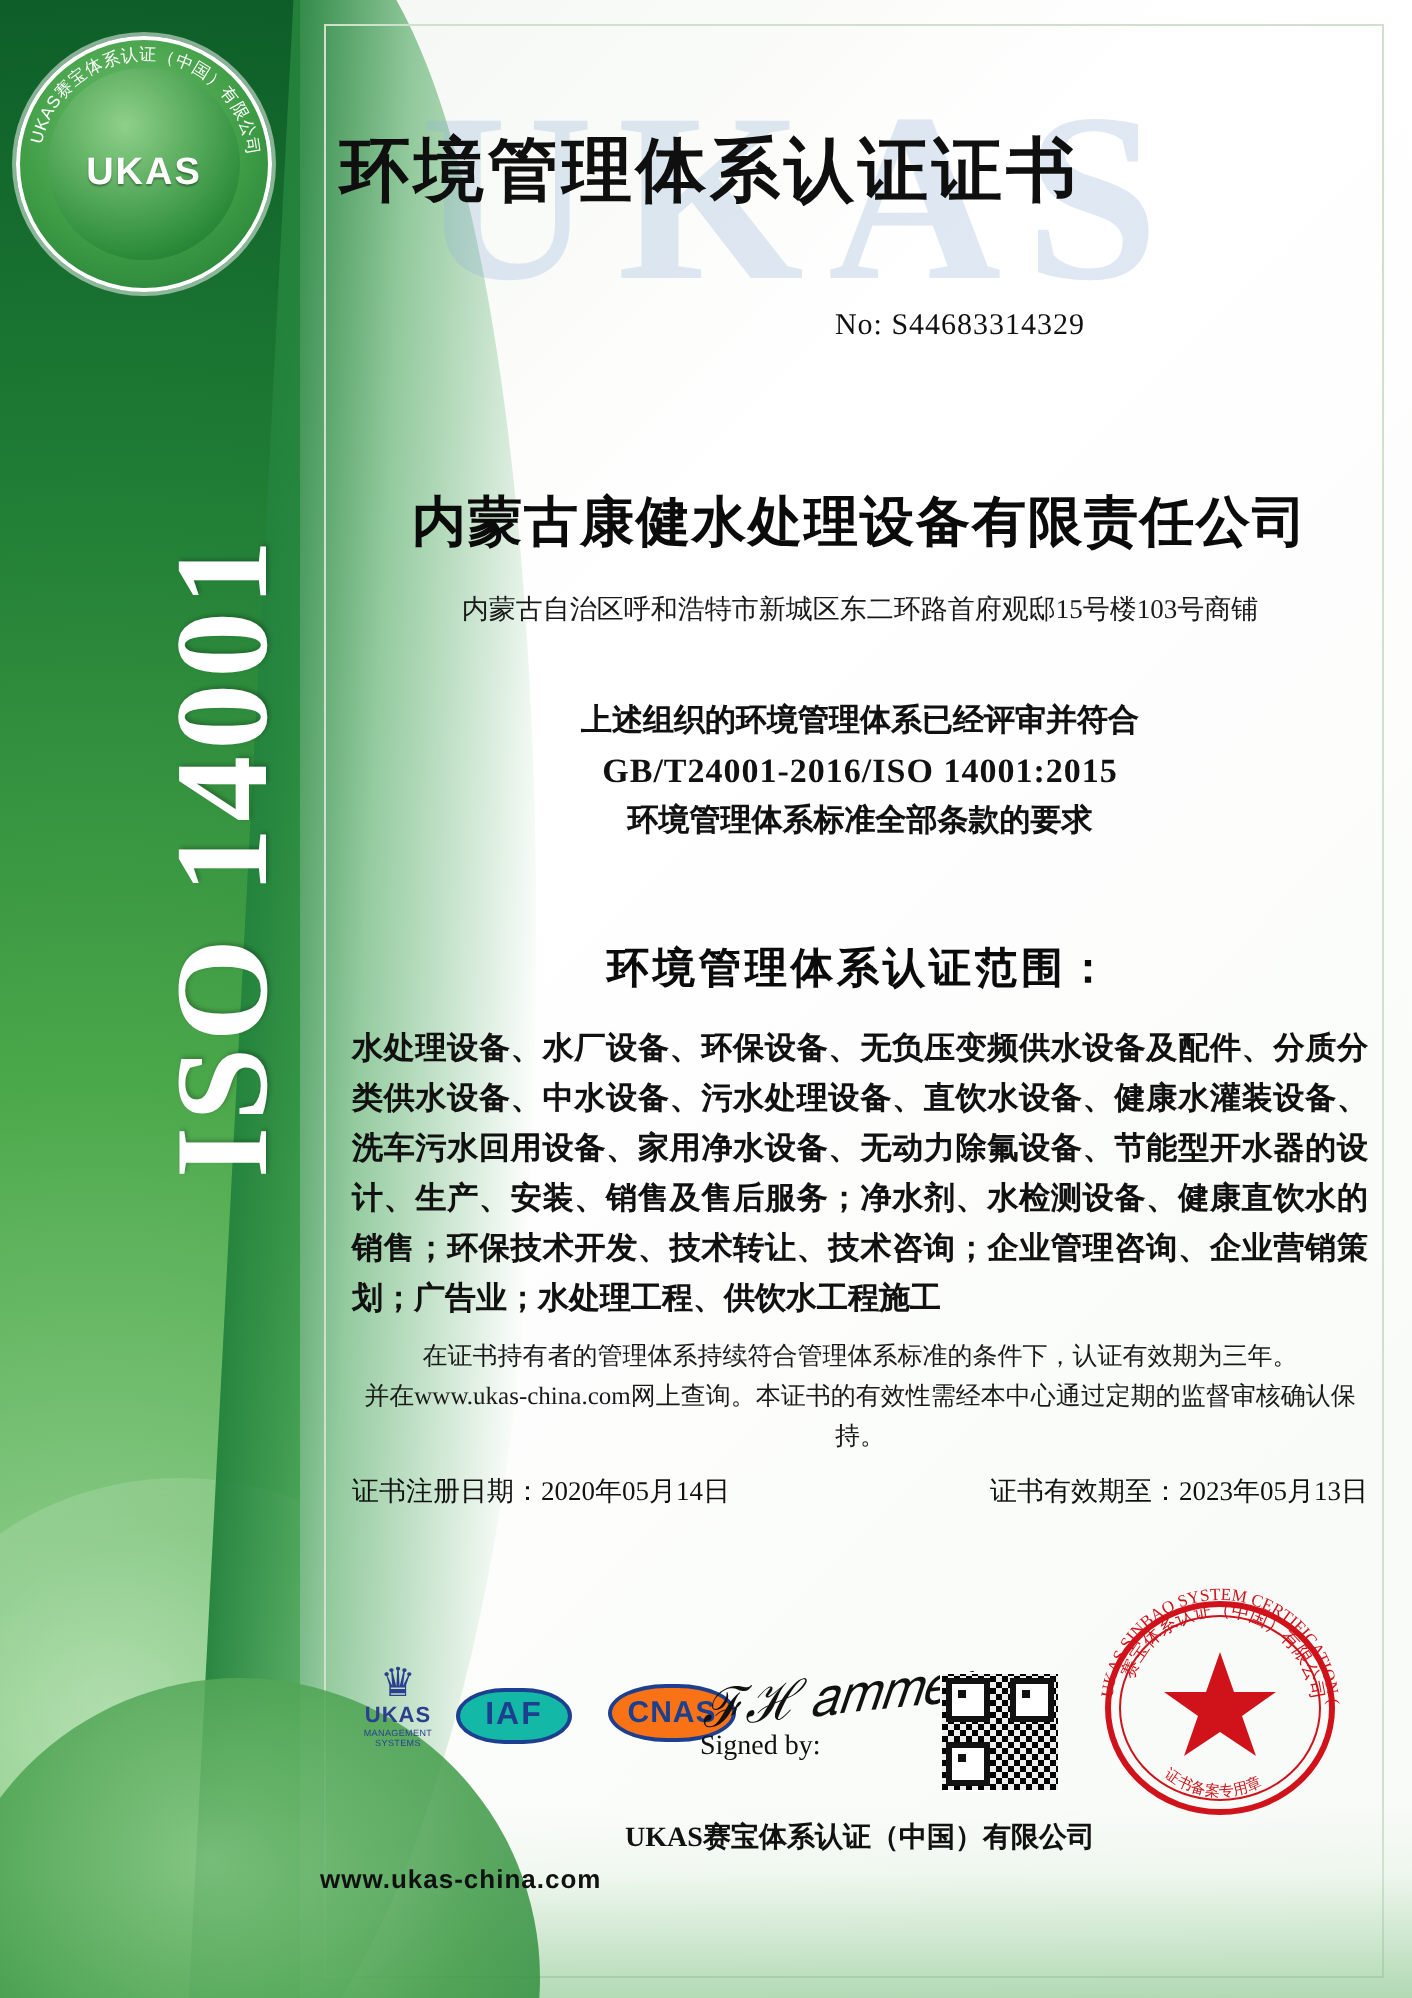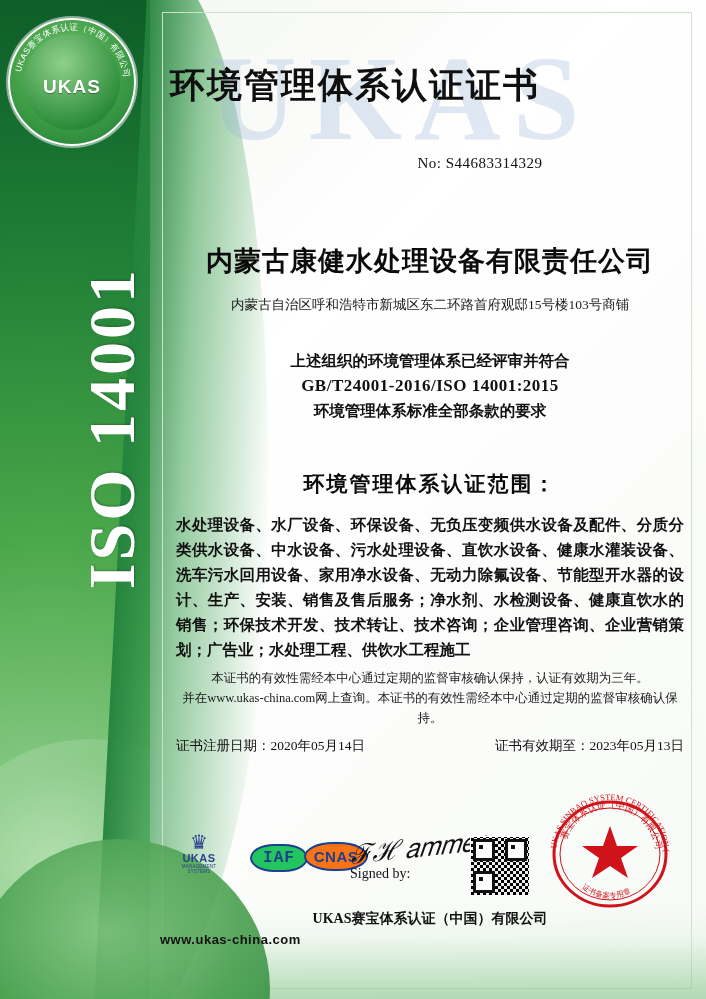--- a/index.html
+++ b/index.html
@@ -337,28 +337,27 @@
     font-weight: bold;
     color: #2b3f8f;
     letter-spacing: 0.5px;
   }
   .ukas-mini .sub {
     font-size: 4.5px;
     color: #2b3f8f;
     letter-spacing: 0.2px;
   }
   .iaf-mini {
-    left: 74px;
+    left: 52px;
     top: 12px;
     width: 54px;
     border: 2px solid #1d3f8f;
     border-radius: 50%/60%;
     padding: 3px 0;
-    background: #22c55e;
-    font-family: Liberation Mono, monospace;
+    background: #14b8a6;
   }
   .iaf-mini .lbl {
     font-size: 16px;
     font-weight: bold;
     color: #1d3f8f;
     letter-spacing: 1px;
   }
   .cnas-mini {
     left: 128px;
     top: 10px;
@@ -505,21 +504,21 @@
   <div class="statement">
     <div>上述组织的环境管理体系已经评审并符合</div>
     <div class="std-line">GB/T24001-2016/ISO 14001:2015</div>
     <div>环境管理体系标准全部条款的要求</div>
   </div>
 
   <div class="scope-title">环境管理体系认证范围：</div>
   <div class="scope-body">水处理设备、水厂设备、环保设备、无负压变频供水设备及配件、分质分类供水设备、中水设备、污水处理设备、直饮水设备、健康水灌装设备、洗车污水回用设备、家用净水设备、无动力除氟设备、节能型开水器的设计、生产、安装、销售及售后服务；净水剂、水检测设备、健康直饮水的销售；环保技术开发、技术转让、技术咨询；企业管理咨询、企业营销策划；广告业；水处理工程、供饮水工程施工</div>
 
   <div class="validity-note">
-    <div>本证书的有效性需经本中心通过定期的监督审核确认保持，认证有效期为三年。</div>
+    <div>在证书持有者的管理体系持续符合管理体系标准的条件下，认证有效期为三年。</div>
     <div>并在www.ukas-china.com网上查询。本证书的有效性需经本中心通过定期的监督审核确认保持。</div>
   </div>
 
   <div class="dates-row">
     <div>
       <span>证书注册日期：</span><span>2020年05月14日</span>
     </div>
     <div>
       <span>证书有效期至：</span><span>2023年05月13日</span>
     </div>

